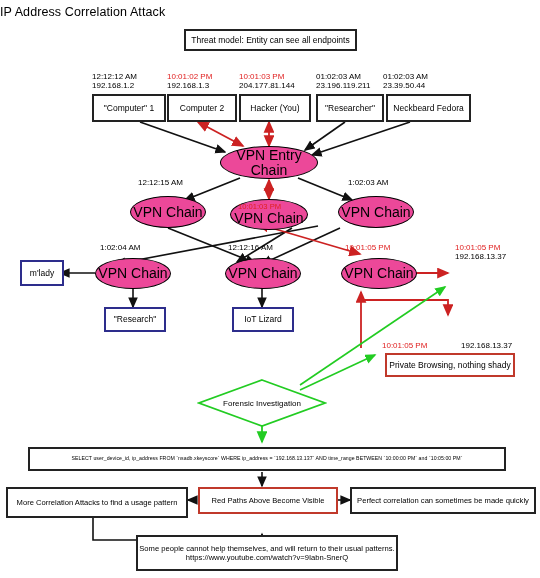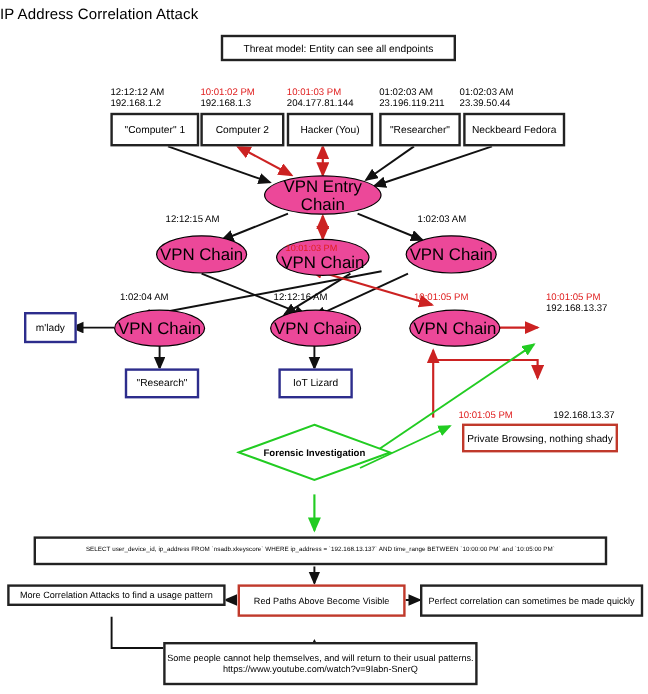--- a/index.html
+++ b/index.html
@@ -152,21 +152,21 @@
 
     <path d="M262,472 L262,486" stroke="#111111" stroke-width="1.6" fill="none" marker-end="url(#ah-black)"></path>
 
     <path d="M197,500 L188,500" stroke="#111111" stroke-width="1.6" fill="none" marker-end="url(#ah-black)"></path>
 
     <path d="M337,500 L350,500" stroke="#111111" stroke-width="1.6" fill="none" marker-end="url(#ah-black)"></path>
 
     <path d="M93,514 L93,540 L262,540 L262,534" stroke="#111111" stroke-width="1.6" fill="none" marker-end="url(#ah-black)"></path>
   </svg>
 
-  <div class="node box" style="left:184px; top:29px; width:196px; height:22px;">
+  <div class="node box" style="left:184px; top:29px; width:173px; height:22px;">
     <span>Threat model: Entity can see all endpoints</span>
   </div>
 
   <div class="label" style="left:92px; top:72px; text-align:left;">
     <div class="lbl-blk">12:12:12 AM</div>
     <div class="lbl-blk">192.168.1.2</div>
   </div>
   <div class="label" style="left:167px; top:72px; text-align:left;">
     <div class="lbl-red">10:01:02 PM</div>
     <div class="lbl-blk">192.168.1.3</div>
@@ -246,34 +246,34 @@
     <div class="lbl-red">10:01:05 PM</div>
     <div class="lbl-blk">192.168.13.37</div>
   </div>
 
   <div class="label lbl-red" style="left:382px; top:341px;">10:01:05 PM</div>
   <div class="label lbl-blk" style="left:461px; top:341px;">192.168.13.37</div>
   <div class="node box box-red" style="left:385px; top:353px; width:130px; height:24px;">
     <span>Private Browsing, nothing shady</span>
   </div>
 
-  <div class="diamond-wrap" style="left:197px; top:352px; width:130px; height:50px;font-weight:bold;">
+  <div class="diamond-wrap" style="left:197px; top:378px; width:130px; height:50px;">
     <svg width="130" height="50" viewBox="0 0 130 50">
       <polygon points="65,2 128,25 65,48 2,25" fill="#ffffff" stroke="#22cc22" stroke-width="1.7"></polygon>
     </svg>
     <div style="position:absolute; left:0; top:0; width:130px; height:50px; display:flex; align-items:center; justify-content:center; font-size:8px;">
       <span>Forensic Investigation</span>
     </div>
   </div>
 
   <div class="node box sqlbox" style="left:28px; top:447px; width:478px; height:24px;">
     <span>SELECT user_device_id, ip_address FROM `nsadb.xkeyscore` WHERE ip_address = `192.168.13.137` AND time_range BETWEEN `10:00:00 PM` and `10:05:00 PM`</span>
   </div>
 
-  <div class="node box btm" style="left:6px; top:487px; width:182px; height:18px;">
+  <div class="node box btm" style="left:6px; top:487px; width:182px; height:31px;">
     <span>More Correlation Attacks to find a usage pattern</span>
   </div>
   <div class="node box box-red btm" style="left:198px; top:487px; width:140px; height:27px;">
     <span>Red Paths Above Become Visible</span>
   </div>
   <div class="node box btm" style="left:350px; top:487px; width:186px; height:27px;">
     <span>Perfect correlation can sometimes be made quickly</span>
   </div>
 
   <div class="node box twoline btm" style="left:136px; top:535px; width:262px; height:36px;">

